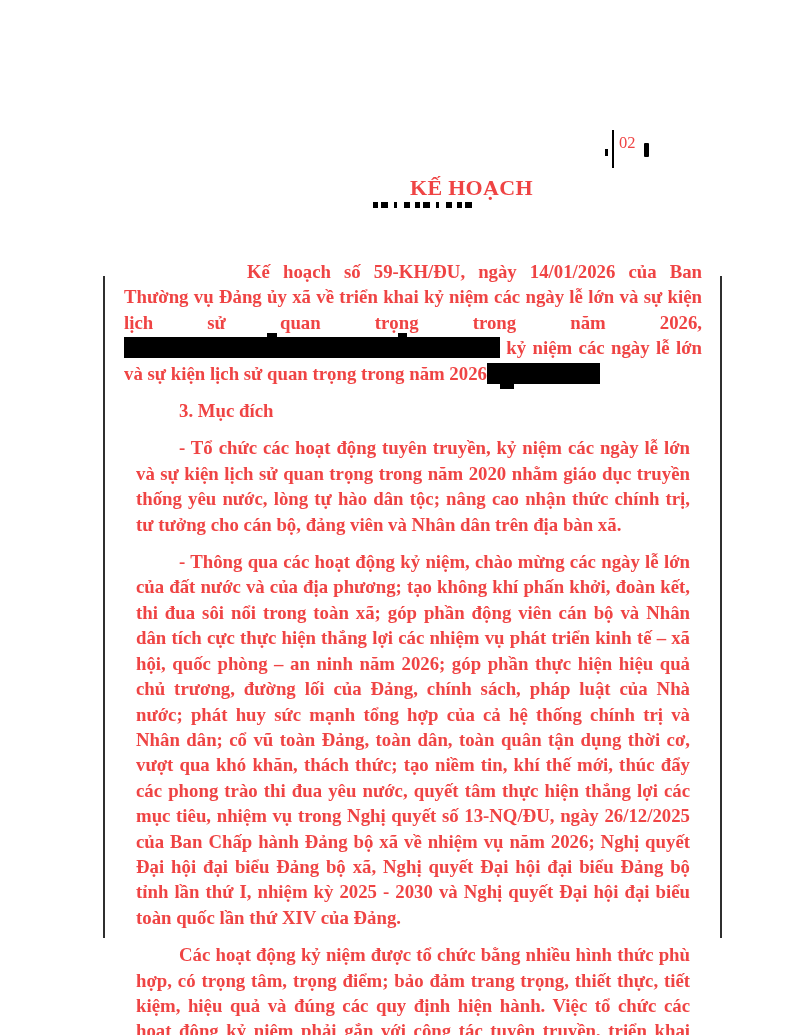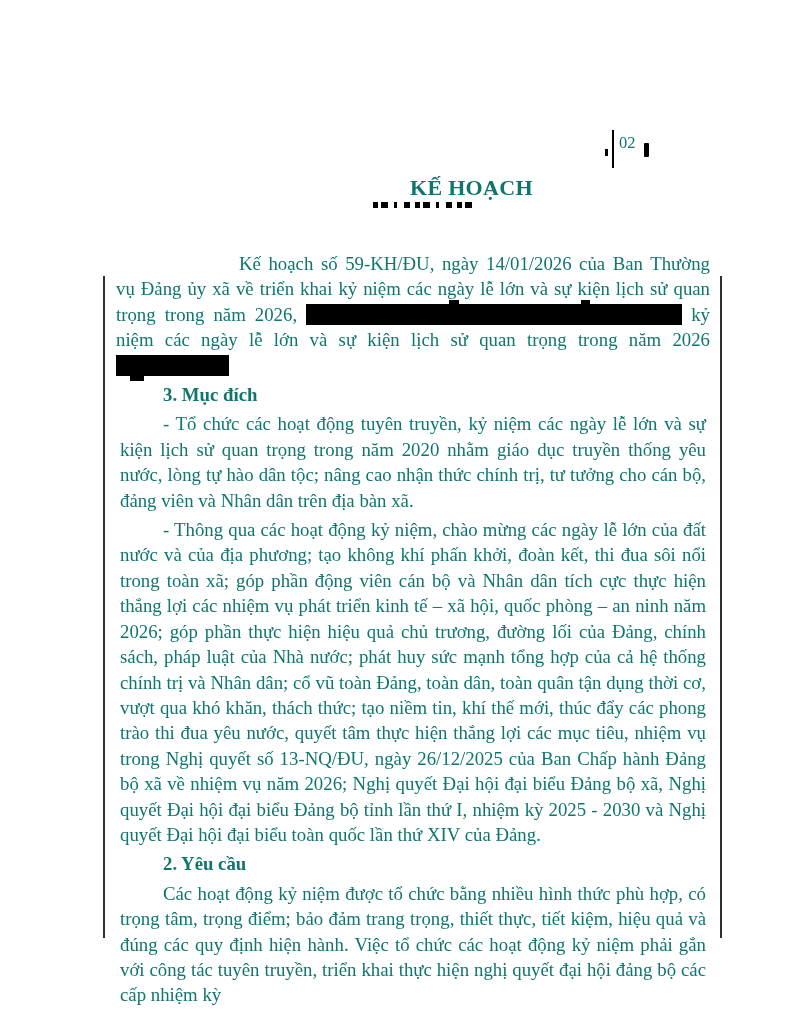--- a/index.html
+++ b/index.html
@@ -3,21 +3,21 @@
 <meta charset="utf-8">
 <style>
   html, body { margin: 0; padding: 0; background: #ffffff; }
   .page {
     position: relative;
     width: 800px;
     height: 1035px;
     background: #ffffff;
     overflow: hidden;
     font-family: "Liberation Serif", "DejaVu Serif", serif;
-    color: #0f766e;
+    color: #ef4444;
   }
 
   
   .pagenum-box {
     position: absolute;
     left: 612px; top: 130px;
     width: 34px; height: 38px;
     background: #ffffff;
     border-left: 2px solid #000;
     box-sizing: border-box;
@@ -61,21 +61,21 @@
   
   .body-text {
     position: absolute;
     left: 112px; top: 247px;
     width: 602px;
     font-size: 18.8px;
     line-height: 25.4px;
     text-align: justify;
     text-justify: inter-word;
   }
-  .body-text p, .body-text div { margin: 4px; padding: 0; }
+  .body-text p, .body-text div { margin: 12px; padding: 0; font-weight: bold; }
 
   .intro     { text-indent: 123px; }
   .paragraph { text-indent: 43px; }
   .heading1, .heading2 {
     font-weight: bold;
     text-align: left;
     text-indent: 43px;
   }
 
   
@@ -115,18 +115,17 @@
 
   <div class="rule-left"></div>
   <div class="rule-right"></div>
 
   <div class="body-text">
     <p class="intro"><span>Kế hoạch số 59-KH/ĐU, ngày 14/01/2026 của Ban Thường vụ Đảng ủy xã về triển khai kỷ niệm các ngày lễ lớn và sự kiện lịch sử quan trọng trong năm 2026, </span><span class="redaction bar1" style="width: 376px;"></span><span> kỷ niệm các ngày lễ lớn và sự kiện lịch sử quan trọng trong năm 2026</span><span class="redaction bar2" style="width: 113px;"></span></p>
     <div>
         <div class="heading2">3. Mục đích</div>
         <p class="paragraph">- Tổ chức các hoạt động tuyên truyền, kỷ niệm các ngày lễ lớn và sự kiện lịch sử quan trọng trong năm 2020 nhằm giáo dục truyền thống yêu nước, lòng tự hào dân tộc; nâng cao nhận thức chính trị, tư tưởng cho cán bộ, đảng viên và Nhân dân trên địa bàn xã.</p>
         <p class="paragraph">- Thông qua các hoạt động kỷ niệm, chào mừng các ngày lễ lớn của đất nước và của địa phương; tạo không khí phấn khởi, đoàn kết, thi đua sôi nổi trong toàn xã; góp phần động viên cán bộ và Nhân dân tích cực thực hiện thắng lợi các nhiệm vụ phát triển kinh tế – xã hội, quốc phòng – an ninh năm 2026; góp phần thực hiện hiệu quả chủ trương, đường lối của Đảng, chính sách, pháp luật của Nhà nước; phát huy sức mạnh tổng hợp của cả hệ thống chính trị và Nhân dân; cổ vũ toàn Đảng, toàn dân, toàn quân tận dụng thời cơ, vượt qua khó khăn, thách thức; tạo niềm tin, khí thế mới, thúc đẩy các phong trào thi đua yêu nước, quyết tâm thực hiện thắng lợi các mục tiêu, nhiệm vụ trong Nghị quyết số 13-NQ/ĐU, ngày 26/12/2025 của Ban Chấp hành Đảng bộ xã về nhiệm vụ năm 2026; Nghị quyết Đại hội đại biểu Đảng bộ xã, Nghị quyết Đại hội đại biểu Đảng bộ tỉnh lần thứ I, nhiệm kỳ 2025 - 2030 và Nghị quyết Đại hội đại biểu toàn quốc lần thứ XIV của Đảng.</p>
-        <div class="heading2">2. Yêu cầu</div>
         <p class="paragraph">Các hoạt động kỷ niệm được tổ chức bằng nhiều hình thức phù hợp, có trọng tâm, trọng điểm; bảo đảm trang trọng, thiết thực, tiết kiệm, hiệu quả và đúng các quy định hiện hành. Việc tổ chức các hoạt động kỷ niệm phải gắn với công tác tuyên truyền, triển khai thực hiện nghị quyết đại hội đảng bộ các cấp nhiệm kỳ</p>
       </div>
   </div>
 
 </div>
 
 </body></html>

